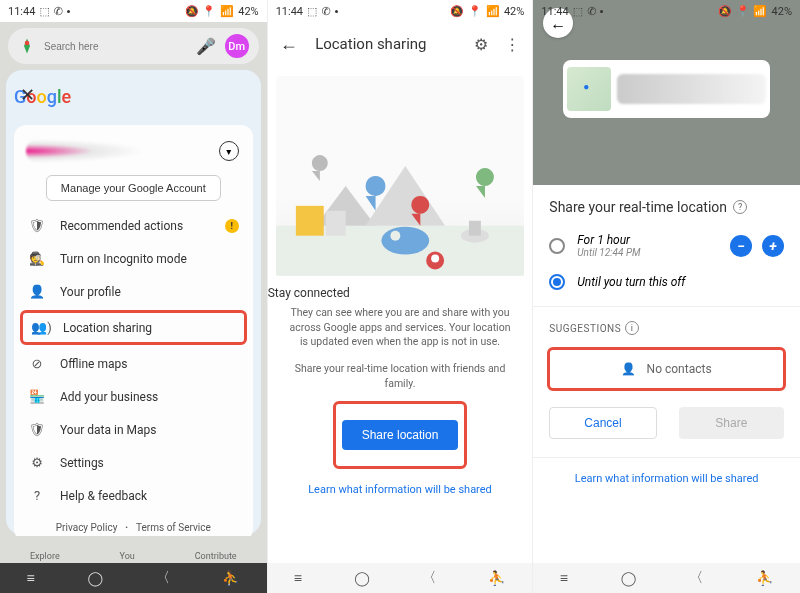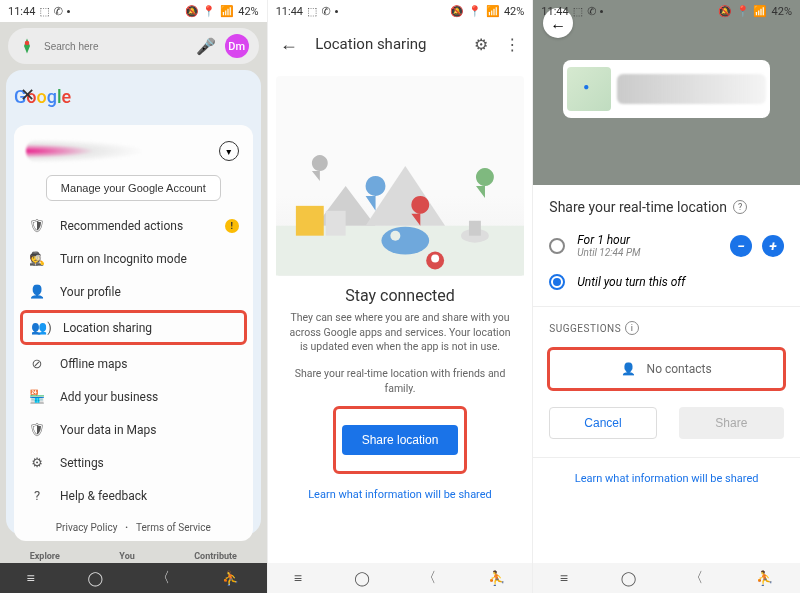--- a/index.html
+++ b/index.html
@@ -44,32 +44,32 @@
   .s1-manage { display: block; margin: 4px auto 8px auto; padding: 6px 14px; border: 1px solid #ccc; border-radius: 6px; background: #fff; font-size: 11px; color: #333; }
 
   .s1-menu { list-style: none; }
   .s1-menu li { display: flex; align-items: center; padding: 9px 10px; font-size: 12px; color: #333; gap: 14px; position: relative; }
   .s1-menu li .icon { width: 18px; text-align: center; color: #555; font-size: 13px; }
   .s1-menu li.highlight { border: 3px solid #e74c3c; border-radius: 6px; margin: 2px 2px; padding: 7px 8px; }
   .s1-badge { position: absolute; right: 10px; width: 14px; height: 14px; background: #fbbc05; border-radius: 50%; display: flex; align-items: center; justify-content: center; font-size: 9px; color: #333; font-weight: bold; }
   .s1-footer { display: flex; justify-content: center; gap: 8px; font-size: 10px; color: #555; padding: 10px 0 4px 0; align-items: center; }
   .s1-footer .sep { font-size: 8px; }
 
-  .s1-bottom-tabs { position: absolute; bottom: 30px; left: 0; right: 0; height: 21px; display: flex; justify-content: space-around; align-items: flex-end; font-size: 9px; color: #666; padding-bottom: 2px; background: #dcdcd8; font-weight: bold; }
+  .s1-bottom-tabs { position: absolute; bottom: 30px; left: 0; right: 0; height: 27px; display: flex; justify-content: space-around; align-items: flex-end; font-size: 9px; color: #666; padding-bottom: 2px; background: #dcdcd8; }
 
   
   .s2-header { height: 44px; display: flex; align-items: center; padding: 0 8px; gap: 8px; }
   .s2-header .back { font-size: 18px; color: #333; padding: 4px; }
   .s2-header .title { flex: 1; text-align: center; font-size: 15px; color: #333; margin-left: -30px; }
   .s2-header .gear, .s2-header .more { font-size: 16px; color: #555; padding: 0 4px; }
 
   .s2-illustration { height: 200px; margin: 10px 8px; position: relative; background: linear-gradient(to bottom, #fafafa 60%, #f0f0f0); border-radius: 4px; }
   .s2-illustration svg { width: 100%; height: 100%; }
 
-  .s2-heading { text-align: center; font-size: 16px; color: #333; margin-top: 8px; font-weight: 400; }
+  .s2-heading { font-size: 12px; color: #333; margin-top: 8px; font-weight: 400; }
   .s2-para { text-align: center; font-size: 10.5px; color: #666; padding: 6px 18px; line-height: 1.4; }
   .s2-btn { display: block; margin: 10px auto; padding: 8px 20px; background: #1a73e8; color: #fff; border: none; border-radius: 4px; font-size: 12px; font-weight: 500; }
   .s2-btn-wrap { border: 3px solid #e74c3c; border-radius: 6px; width: fit-content; margin: 4px auto; padding: 6px; }
   .s2-link { text-align: center; font-size: 11px; color: #1a73e8; margin-top: 14px; }
 
   
   .s3-upper { background: #888f88; height: 185px; position: relative; }
   .s3-back-circle { position: absolute; top: 8px; left: 10px; width: 30px; height: 30px; background: #fff; border-radius: 50%; display: flex; align-items: center; justify-content: center; font-size: 16px; box-shadow: 0 1px 3px rgba(0,0,0,0.2); }
   .s3-map-thumb { position: absolute; top: 60px; left: 30px; right: 30px; height: 58px; background: #fff; border-radius: 8px; display: flex; align-items: center; padding: 4px; gap: 6px; }
   .s3-map-mini { width: 44px; height: 44px; background: linear-gradient(135deg, #d6e9d0, #c0dcc0); border-radius: 4px; position: relative; }

